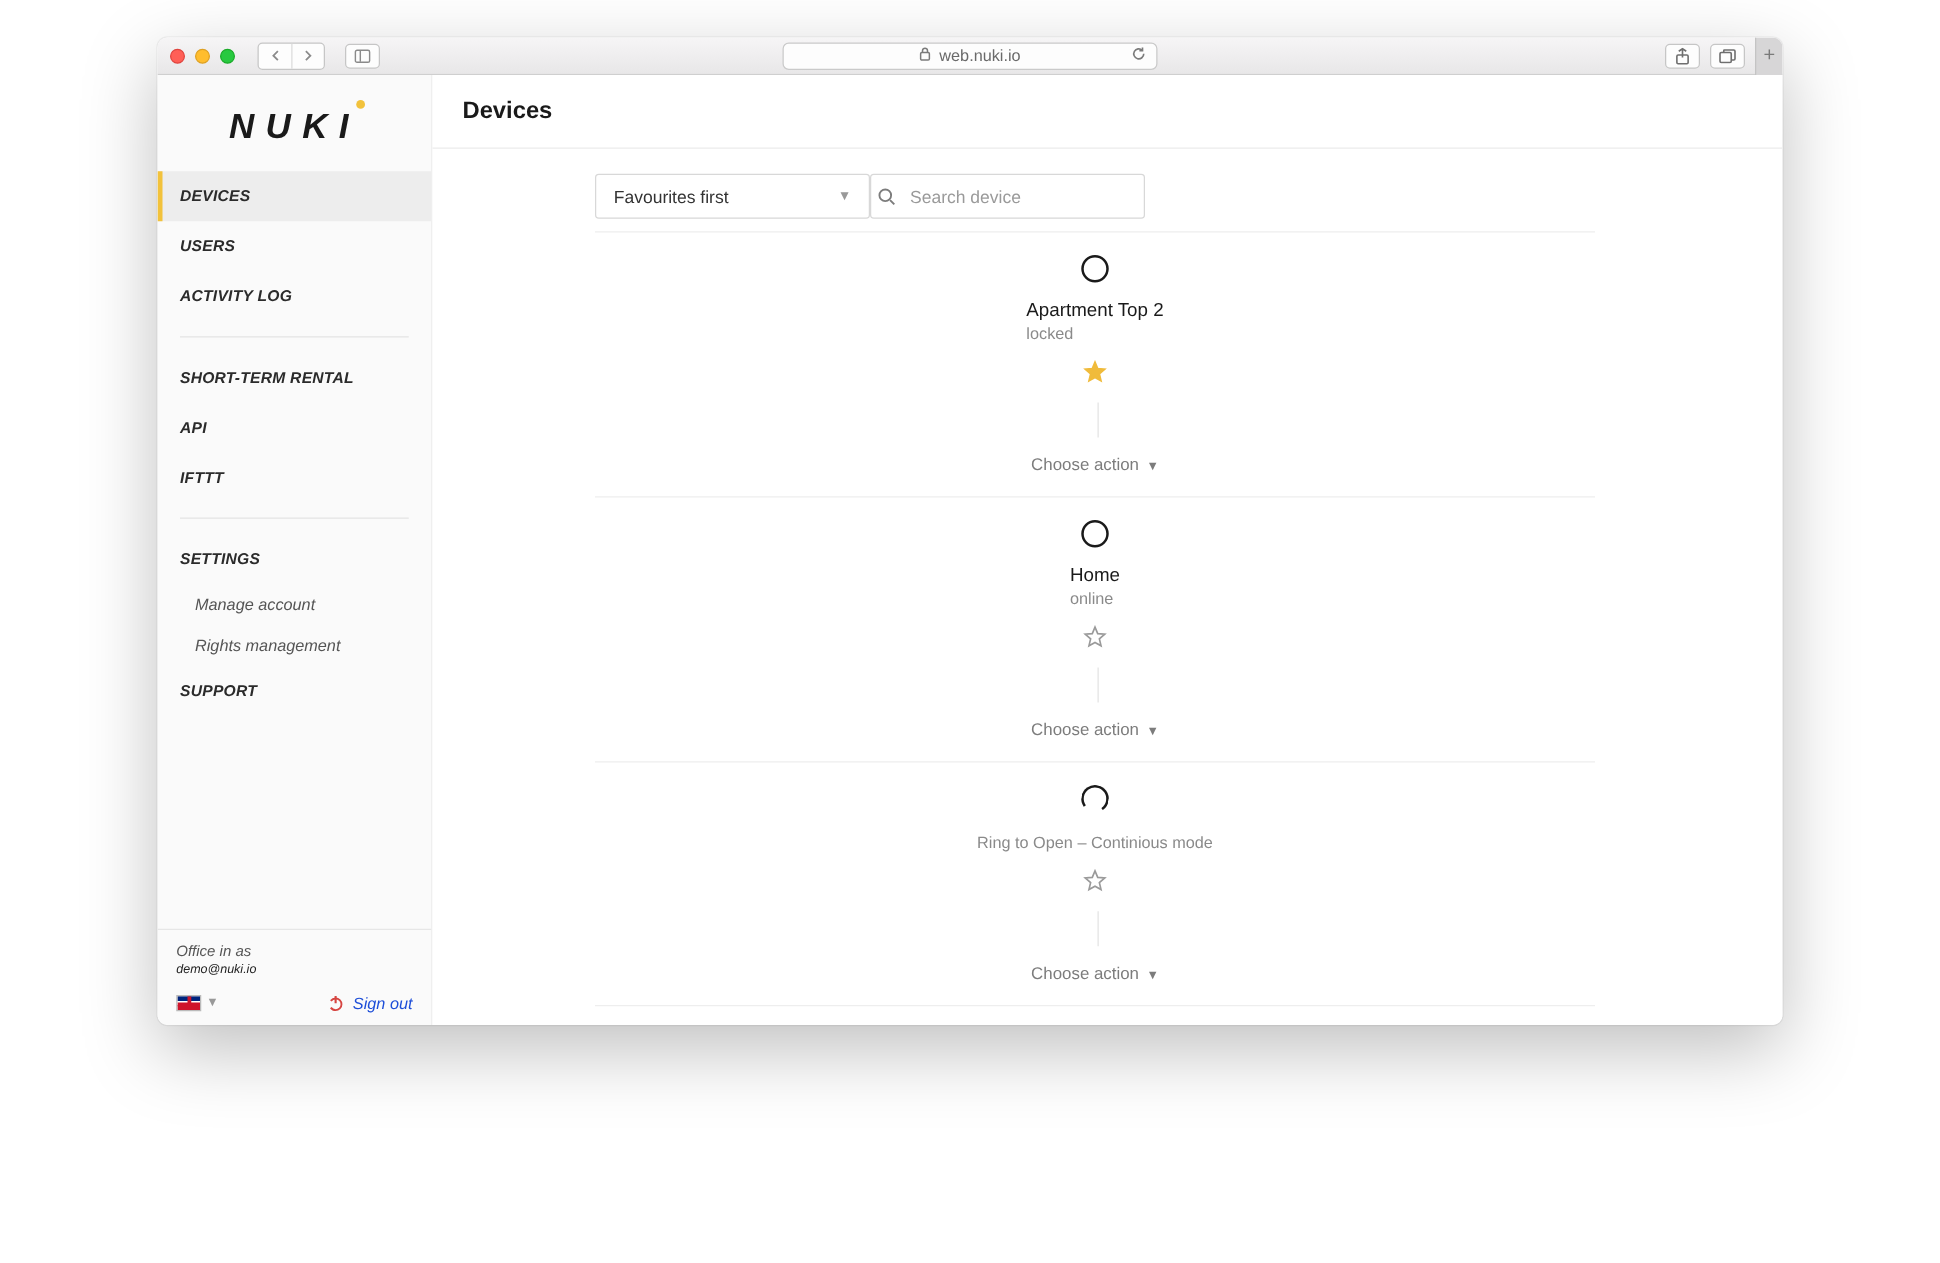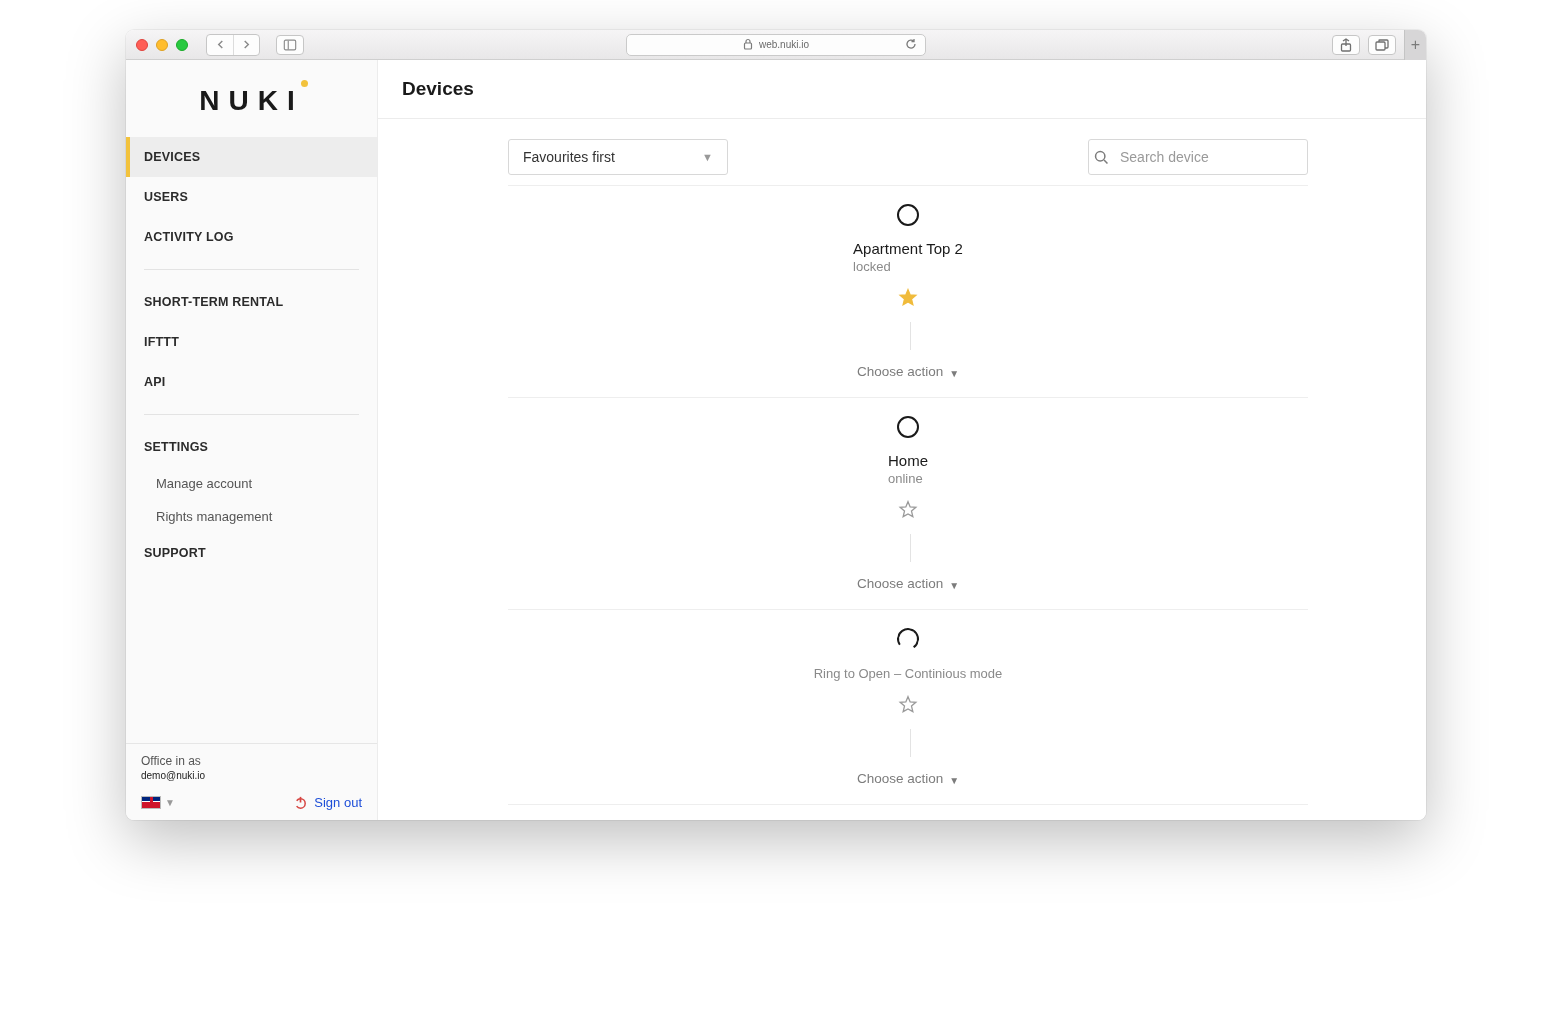--- a/index.html
+++ b/index.html
@@ -46,37 +46,38 @@
   .sidebar-toggle svg{width:14px;height:14px;}
   .url-bar {
     flex:1; max-width:520px; min-width:300px;
     margin: 0 auto;
     position:absolute; left:50%; transform:translateX(-50%);
     height: 22px;
     border: 1px solid #cacaca;
     border-radius: 5px;
     background: #fdfdfd;
     display:flex; align-items:center; justify-content:center;
-    gap:6px; color:#6a6a6a; font-size:10px;
+    gap:6px; color:#6a6a6a; font-size:13px;
     padding: 0 10px;
   }
   .url-bar .lock-icon{color:#7b7b7b;}
   .url-bar .reload-icon{position:absolute; right:8px; color:#7b7b7b;}
   .chrome-right { margin-left:auto; display:flex; gap:8px; align-items:center;}
   .chrome-btn { border:1px solid #c6c6c6; border-radius:4px; width:28px; height:20px; display:flex;align-items:center;justify-content:center;background:#fdfdfd;color:#6f6f6f;}
   .new-tab { width:22px; height:30px; background:#d7d6d7; border-left:1px solid #c4c4c4; display:flex;align-items:center;justify-content:center;color:#7a7a7a; margin-right:-10px; align-self:stretch;}
   
   .app { display:flex; height: 760px; }
   .sidebar {
-    width: 252px;
+    width: 220px;
     background: #fafafa;
     border-right: 1px solid #ececec;
     display:flex; flex-direction:column;
     font-size: 13px;
     color:#333;
+    font-style:italic;
   }
   .logo-wrap { display:flex; justify-content:center; padding: 25px 0 20px; }
   .logo { font-size: 28px; font-weight: 800; letter-spacing: 9px; color:#1a1a1a; position:relative;}
   .logo-dot { position:absolute; top:-5px; right:-4px; width:7px; height:7px; background:#f2c23c; border-radius:50%; }
   .nav-list { list-style:none; }
   .nav-item { padding: 13px 18px; color:#2b2b2b; font-weight:600; font-size:12.5px; letter-spacing:0.2px; cursor:pointer;}
   .nav-item.active { background:#ededed; border-left:4px solid #f2c23c; padding-left:14px;}
   .nav-sub { padding: 9px 18px 9px 30px; color:#555; font-weight:400; font-size:13px; cursor:pointer;}
   .nav-divider { margin: 12px 18px; border: none; border-top:1px solid #e3e3e3; }
   .sidebar-footer { margin-top:auto; border-top:1px solid #e6e6e6; padding: 10px 15px; font-size:12px; color:#555;}
@@ -87,21 +88,21 @@
   .flag::before, .flag::after { content:""; position:absolute; background:#cf142b;}
   .flag::before { width:100%; height:3px; top:5px; left:0;}
   .flag::after { width:3px; height:100%; left:8px; top:0;}
   .signout { color:#1d4ed8; display:flex; align-items:center; gap:6px; cursor:pointer; font-size:13px;}
   .signout svg{width:15px;height:15px;}
   
   .main { flex:1; display:flex; flex-direction:column; background:#fff; }
   .main-header { padding: 18px 24px; border-bottom:1px solid #ececec; }
   .main-header h1 { font-size:19px; font-weight:700; color:#1a1a1a;}
   .content { padding: 20px 0; max-width: 800px; margin: 0 0 0 130px; }
-  .toolbar { display:flex; justify-content:space-between; align-items:center; margin-bottom:10px;}
+  .toolbar { display:flex; justify-content:flex-start; align-items:center; margin-bottom:10px;}
   .sort-dropdown {
     border:1px solid #d8d8d8; border-radius:3px; background:#fff; height:36px;
     padding: 0 14px; display:flex; align-items:center; justify-content:space-between;
     width:220px; color:#333; font-size:14px; cursor:pointer;
   }
   .sort-dropdown .chev { color:#999; font-size:11px;}
   .search-box {
     border:1px solid #d8d8d8; border-radius:3px; height:36px; width:220px;
     display:flex; align-items:center; padding:0 4px; gap:10px;
   }
@@ -194,22 +195,22 @@
         <div class="logo"><span>NUKI</span><span class="logo-dot"></span></div>
       </div>
       <ul class="nav-list">
         <li class="nav-item active"><span>DEVICES</span></li>
         <li class="nav-item"><span>USERS</span></li>
         <li class="nav-item"><span>ACTIVITY LOG</span></li>
       </ul>
       <hr class="nav-divider">
       <ul class="nav-list">
         <li class="nav-item"><span>SHORT-TERM RENTAL</span></li>
+        <li class="nav-item"><span>API</span></li>
         <li class="nav-item"><span>IFTTT</span></li>
-        <li class="nav-item"><span>API</span></li>
       </ul>
       <hr class="nav-divider">
       <ul class="nav-list">
         <li class="nav-item"><span>SETTINGS</span></li>
         <li class="nav-sub"><span>Manage account</span></li>
         <li class="nav-sub"><span>Rights management</span></li>
         <li class="nav-item"><span>SUPPORT</span></li>
       </ul>
 
       <div class="sidebar-footer">

